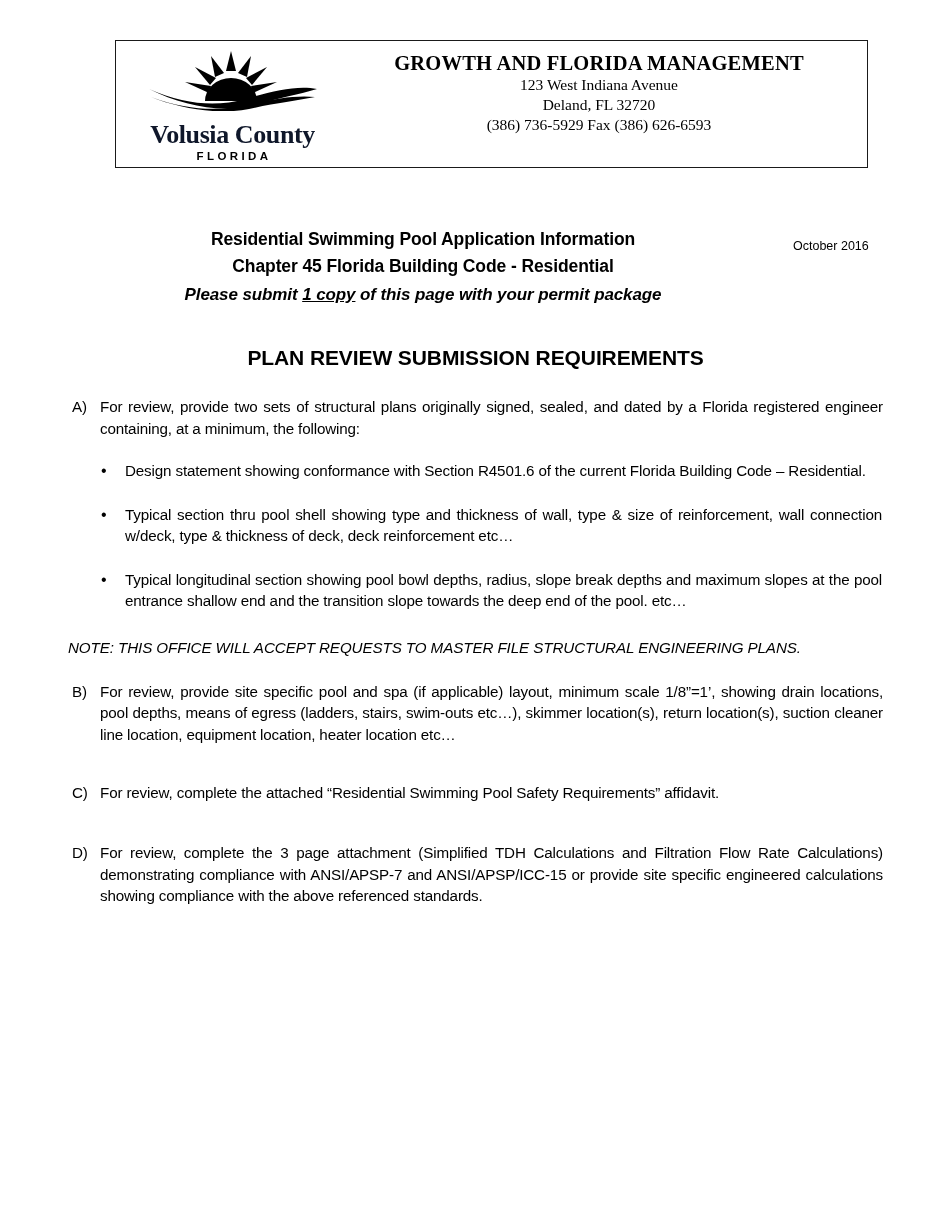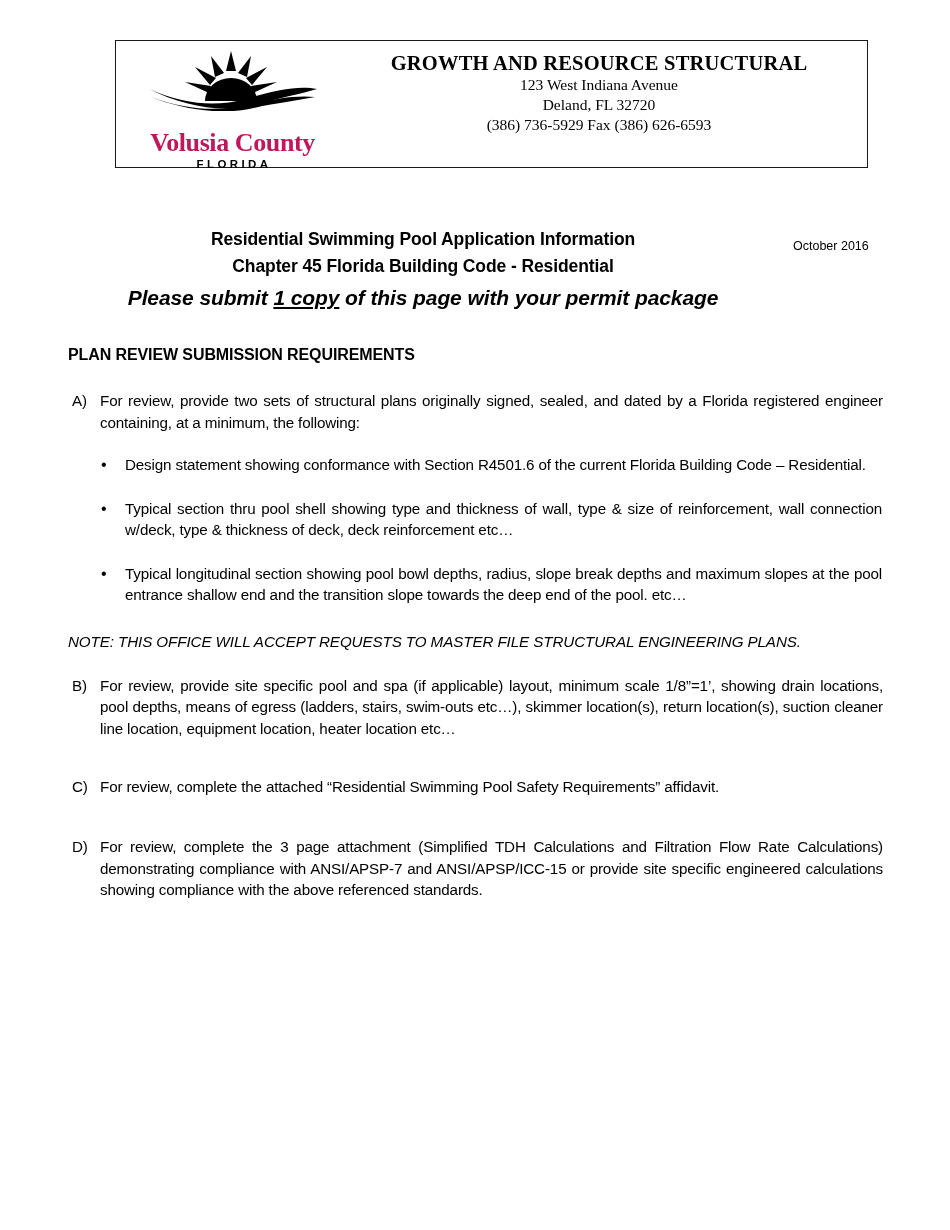--- a/index.html
+++ b/index.html
@@ -41,22 +41,22 @@
     width: 175px;
     height: 62px;
     display: block;
   }
   #logo-wordmark {
     font-family: "Liberation Serif", serif;
     font-weight: bold;
     font-size: 26px;
     letter-spacing: -0.4px;
     line-height: 1;
-    margin-top: 19px;
-    color: #be185d;
+    margin-top: 11px;
+    color: #0f172a;
   }
   #logo-subword {
     font-family: "Liberation Sans", sans-serif;
     font-weight: bold;
     font-size: 11.5px;
     letter-spacing: 3.4px;
     line-height: 1;
     margin-top: 3px;
     padding-left: 3px;
     color: #000;
@@ -86,21 +86,21 @@
     width: 846px;
     text-align: center;
   }
   .doc-title {
     font-size: 17.5px;
     font-weight: bold;
     line-height: 1.52;
     letter-spacing: -0.1px;
   }
   #subtitle-submit {
-    font-size: 21px;
+    font-size: 17px;
     font-weight: bold;
     font-style: italic;
     line-height: 1.55;
     margin-top: 3px;
     letter-spacing: -0.1px;
   }
   #subtitle-submit u { text-decoration: underline; }
 
   #date-stamp {
     position: absolute;
@@ -111,24 +111,25 @@
   }
 
   
   #body-block {
     position: absolute;
     left: 68px;
     top: 346px;
     width: 815px;
   }
   #section-heading {
-    font-size: 16px;
+    font-size: 21px;
     font-weight: bold;
     letter-spacing: -0.1px;
     margin-bottom: 26px;
+    text-align: center;
   }
 
   .lettered-item {
     display: flex;
     text-align: justify;
     font-size: 15.2px;
     line-height: 1.42;
     letter-spacing: -0.15px;
   }
   .lettered-item .marker {
@@ -207,21 +208,21 @@
                C 152 46, 130 50, 104 57 C 74 64, 36 56, 4 40 Z" fill="#000"></path>
 
       <path d="M 6 48 C 44 62, 74 62, 102 56 C 128 50, 150 46, 170 48
                C 150 52, 130 54, 104 60 C 74 66, 36 60, 6 48 Z" fill="#000"></path>
     </svg>
     <div id="logo-wordmark">Volusia County</div>
     <div id="logo-subword">FLORIDA</div>
   </div>
 
   <div id="agency-cell">
-    <div id="agency-title">GROWTH AND RESOURCE STRUCTURAL</div>
+    <div id="agency-title">GROWTH AND FLORIDA MANAGEMENT</div>
     <div class="agency-line">123 West Indiana Avenue</div>
     <div class="agency-line">Deland, FL 32720</div>
     <div class="agency-line">(386) 736-5929 Fax (386) 626-6593</div>
   </div>
 
 </div>
 
 <div id="title-block">
   <div class="doc-title">Residential Swimming Pool Application Information</div>
   <div class="doc-title">Chapter 45 Florida Building Code - Residential</div>

